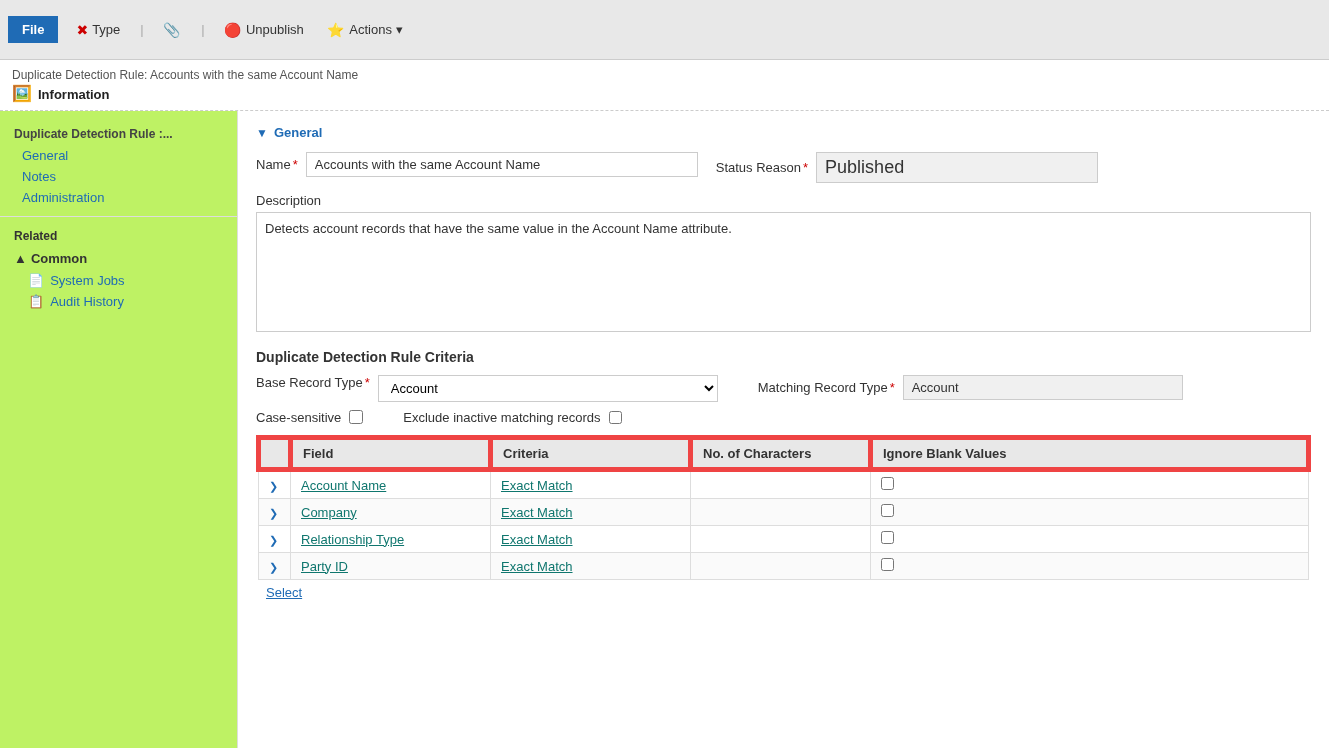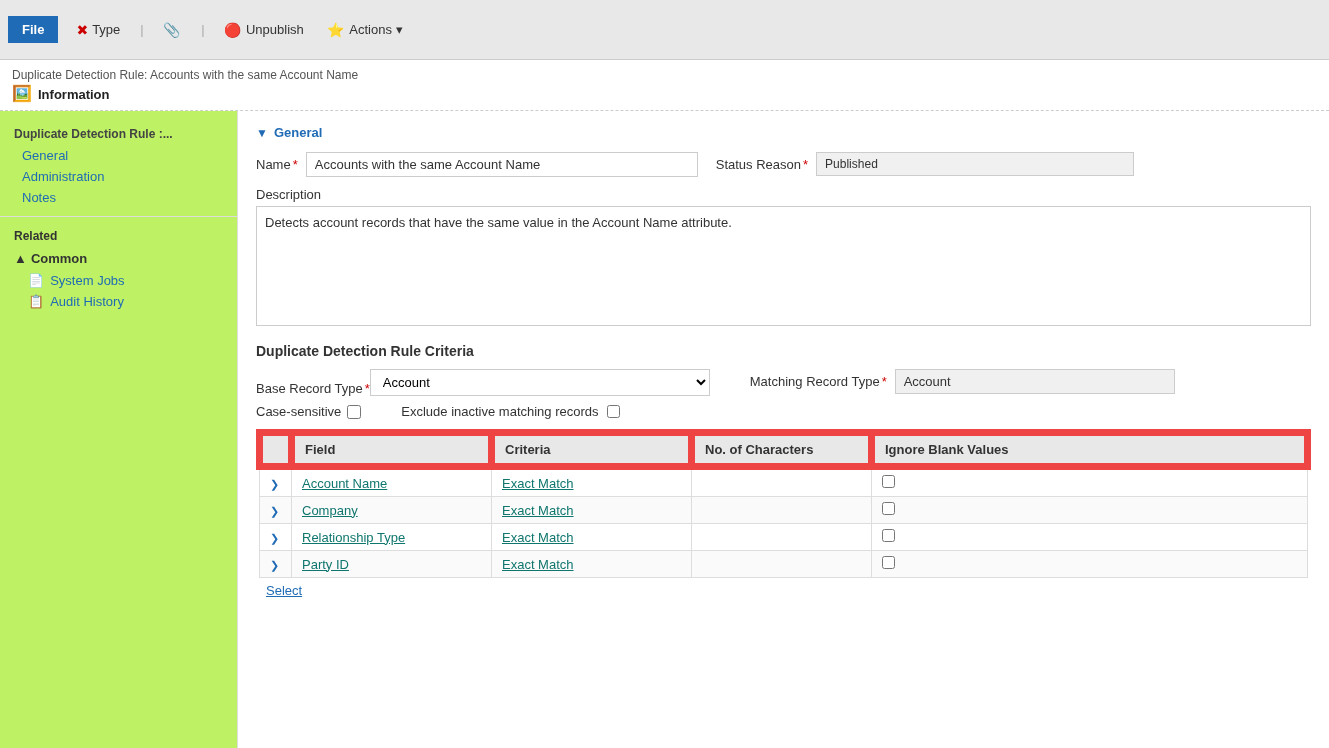--- a/index.html
+++ b/index.html
@@ -166,22 +166,22 @@
       padding: 4px 8px;
       font-size: 13px;
       width: 392px;
       color: #333;
       background: #fff;
     }
     .form-input-readonly {
       background: #f0f0f0;
       border: 1px solid #ccc;
       padding: 4px 8px;
-      font-size: 12px;
-      width: 318px;
+      font-size: 18px;
+      width: 282px;
     }
 
     
     .desc-label {
       font-size: 13px;
       color: #333;
       margin-bottom: 4px;
     }
     .desc-textarea {
       width: 100%;
@@ -217,21 +217,21 @@
 
     
     .criteria-table {
       width: 100%;
       border-collapse: collapse;
       margin-top: 10px;
       border: 1px solid #ccc;
     }
     .criteria-table th {
       background: #e8e8e8;
-      border: 7px solid #ef4444;
+      border: 5px solid #ef4444;
       padding: 6px 10px;
       text-align: left;
       font-size: 13px;
       font-weight: 600;
       color: #333;
     }
     .criteria-table td {
       border: 1px solid #ddd;
       padding: 5px 10px;
       font-size: 13px;
@@ -259,21 +259,21 @@
       width: 280px;
       font-size: 13px;
       color: #333;
     }
     .two-col-row {
       display: flex;
       gap: 40px;
       margin-bottom: 8px;
       align-items: flex-start;
     }
-    .col-left { display: flex; align-items: flex-end; }
+    .col-left { display: flex; align-items: flex-start; gap: 8px; }
     .col-right { display: flex; align-items: center; gap: 8px; }
   </style>
 </head>
 <body>
 
 <div class="toolbar">
   <button class="toolbar-file-btn">File</button>
   <button class="toolbar-action">
     <span class="icon-close">✖</span>
     <span>Type</span>
@@ -300,22 +300,22 @@
     <span class="header-icon">🖼️</span>
     <span>Information</span>
   </div>
 </div>
 
 <div class="main-layout">
 
   <div class="sidebar">
     <div class="sidebar-section-title">Duplicate Detection Rule :...</div>
     <div class="sidebar-nav-item">General</div>
+    <div class="sidebar-nav-item">Notes</div>
     <div class="sidebar-nav-item">Administration</div>
-    <div class="sidebar-nav-item">Notes</div>
     <hr class="sidebar-divider">
     <div class="sidebar-related-title">Related</div>
     <div class="sidebar-group-header">
       <span>▲</span>
       <span>Common</span>
     </div>
     <div class="sidebar-group-item">
       <span class="sidebar-item-icon">📄</span>
       <span>System Jobs</span>
     </div>

